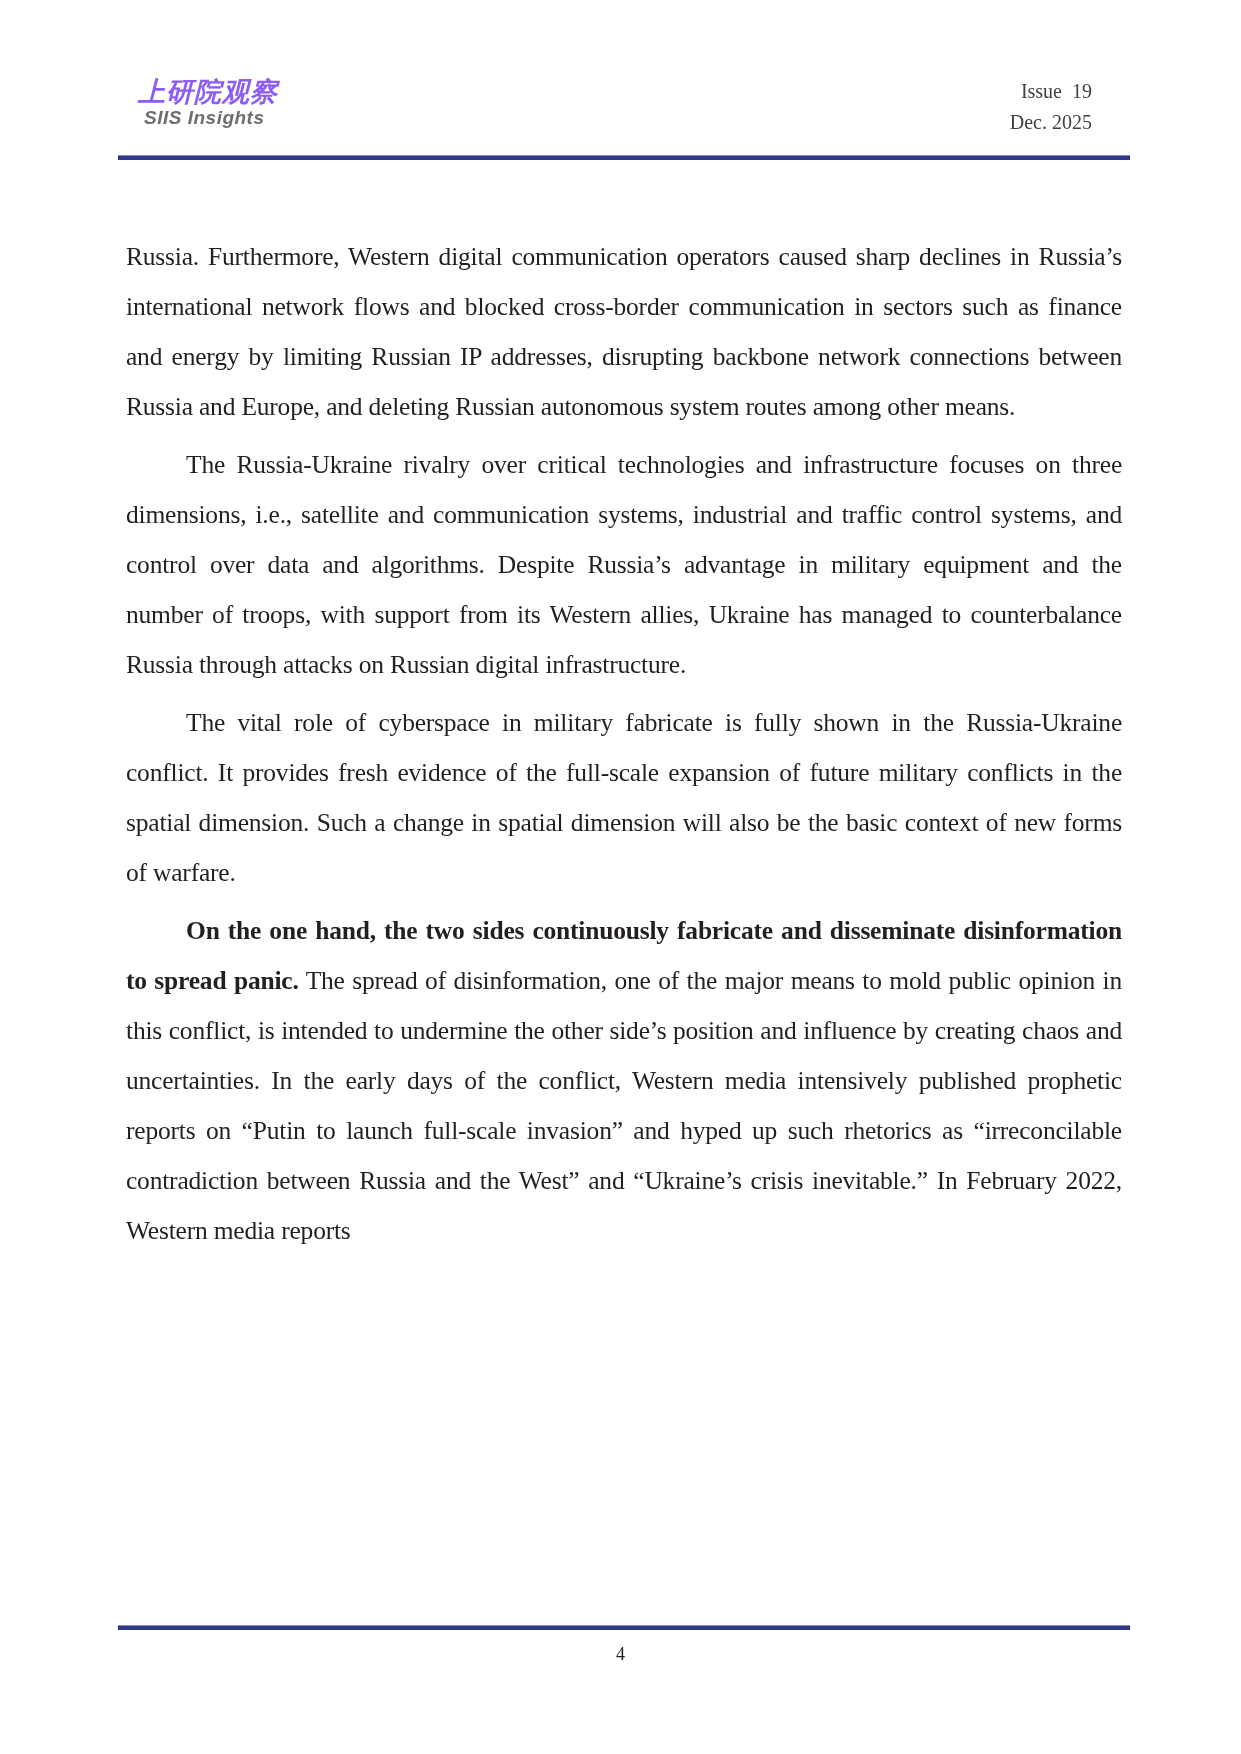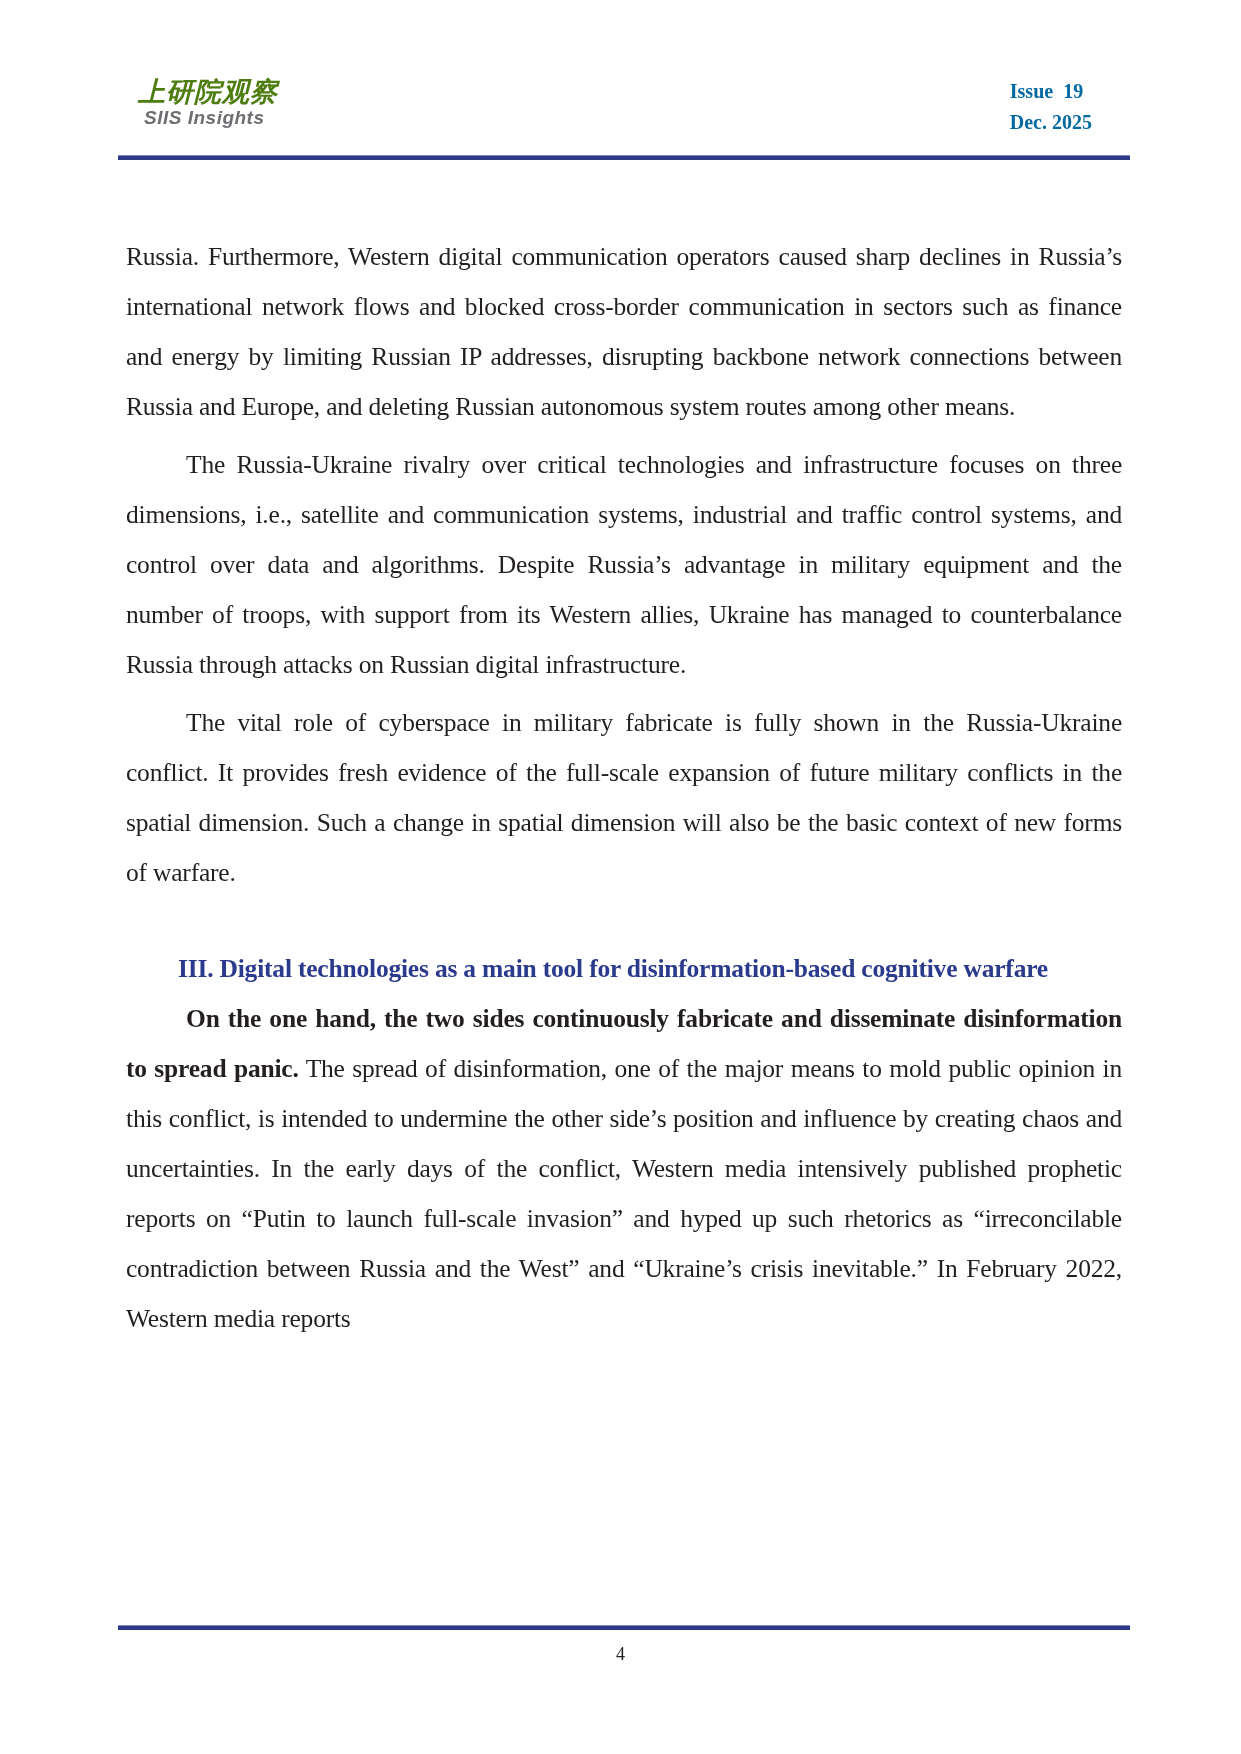--- a/index.html
+++ b/index.html
@@ -23,44 +23,44 @@
       height: 80px;
     }
     .logo-cn {
       position: absolute;
       left: 20px;
       top: 0px;
       font-family: "DejaVu Serif", serif;
       font-size: 27px;
       font-weight: bold;
       font-style: italic;
-      color: #4d7c0f;
+      color: #8b5cf6;
       letter-spacing: 1px;
       line-height: 32px;
     }
     .logo-en {
       position: absolute;
       left: 26px;
       top: 30px;
       font-family: "Liberation Sans", sans-serif;
       font-size: 19px;
       font-weight: bold;
       font-style: italic;
       color: #6d6e71;
       line-height: 24px;
       letter-spacing: 0.5px;
     }
     .issue-block {
       position: absolute;
       right: 38px;
       top: 0px;
-      text-align: left;
+      text-align: right;
       font-family: "Liberation Serif", serif;
-      font-weight: bold;
-      color: #0369a1;
+      font-weight: normal;
+      color: #404040;
       font-size: 20px;
       line-height: 31px;
     }
     .rule {
       position: absolute;
       left: 118px;
       width: 1012px;
       height: 4px;
       background: #2e3a87;
       border-top: 1px solid #7f87bd;
@@ -122,21 +122,20 @@
   </div>
 </div>
 
 <div class="rule top"></div>
 
 <div class="content">
   <p>Russia. Furthermore, Western digital communication operators caused sharp declines in Russia’s international network flows and blocked cross-border communication in sectors such as finance and energy by limiting Russian IP addresses, disrupting backbone network connections between Russia and Europe, and deleting Russian autonomous system routes among other means.</p>
   <p class="indent">The Russia-Ukraine rivalry over critical technologies and infrastructure focuses on three dimensions, i.e., satellite and communication systems, industrial and traffic control systems, and control over data and algorithms. Despite Russia’s advantage in military equipment and the number of troops, with support from its Western allies, Ukraine has managed to counterbalance Russia through attacks on Russian digital infrastructure.</p>
   <p class="indent">The vital role of cyberspace in military fabricate is fully shown in the Russia-Ukraine conflict. It provides fresh evidence of the full-scale expansion of future military conflicts in the spatial dimension. Such a change in spatial dimension will also be the basic context of new forms of warfare.</p>
 
-  <h2 class="section-heading">III. Digital technologies as a main tool for disinformation-based cognitive warfare</h2>
 
 
   <p class="indent"><span class="bold-lead">On the one hand, the two sides continuously fabricate and disseminate disinformation to spread panic.</span><span> The spread of disinformation, one of the major means to mold public opinion in this conflict, is intended to undermine the other side’s position and influence by creating chaos and uncertainties. In the early days of the conflict, Western media intensively published prophetic reports on “Putin to launch full-scale invasion” and hyped up such rhetorics as “irreconcilable contradiction between Russia and the West” and “Ukraine’s crisis inevitable.” In February 2022, Western media reports</span></p>
 </div>
 
 <div class="rule bottom"></div>
 
 <div class="page-number">4</div>
 
 </body></html>

